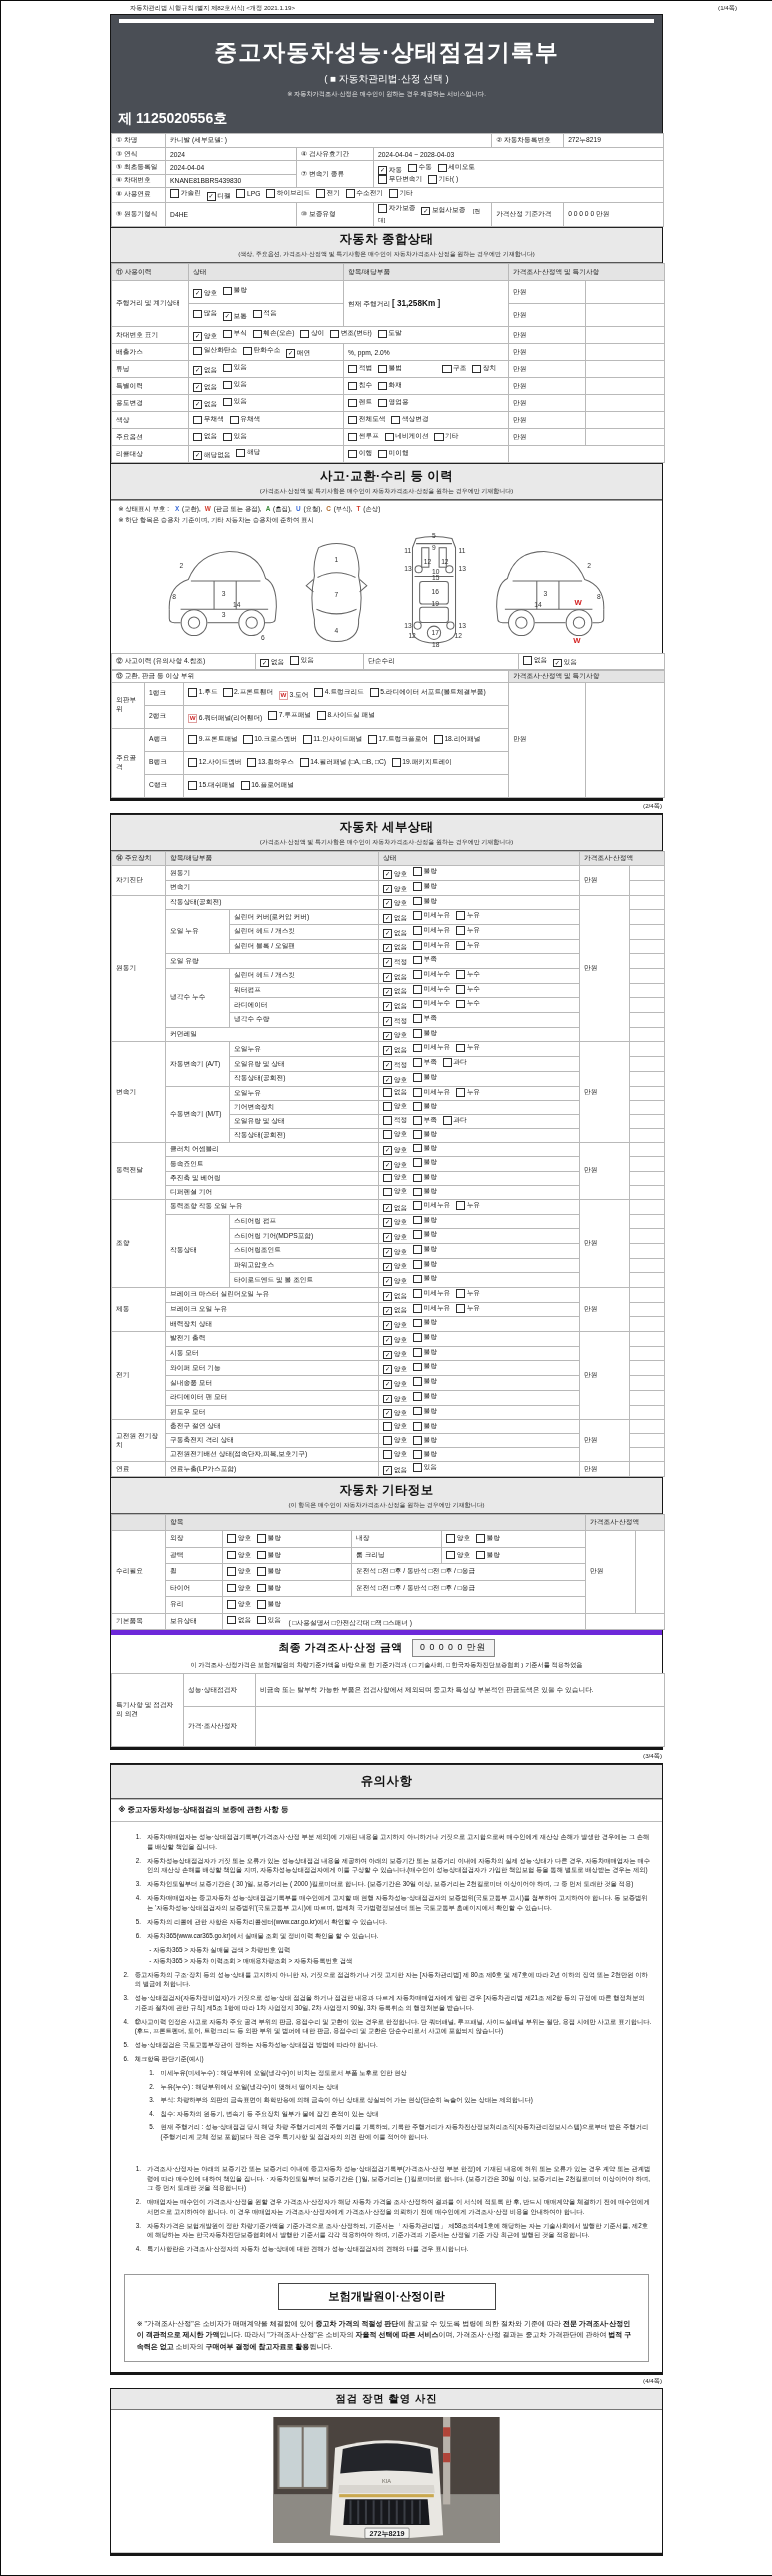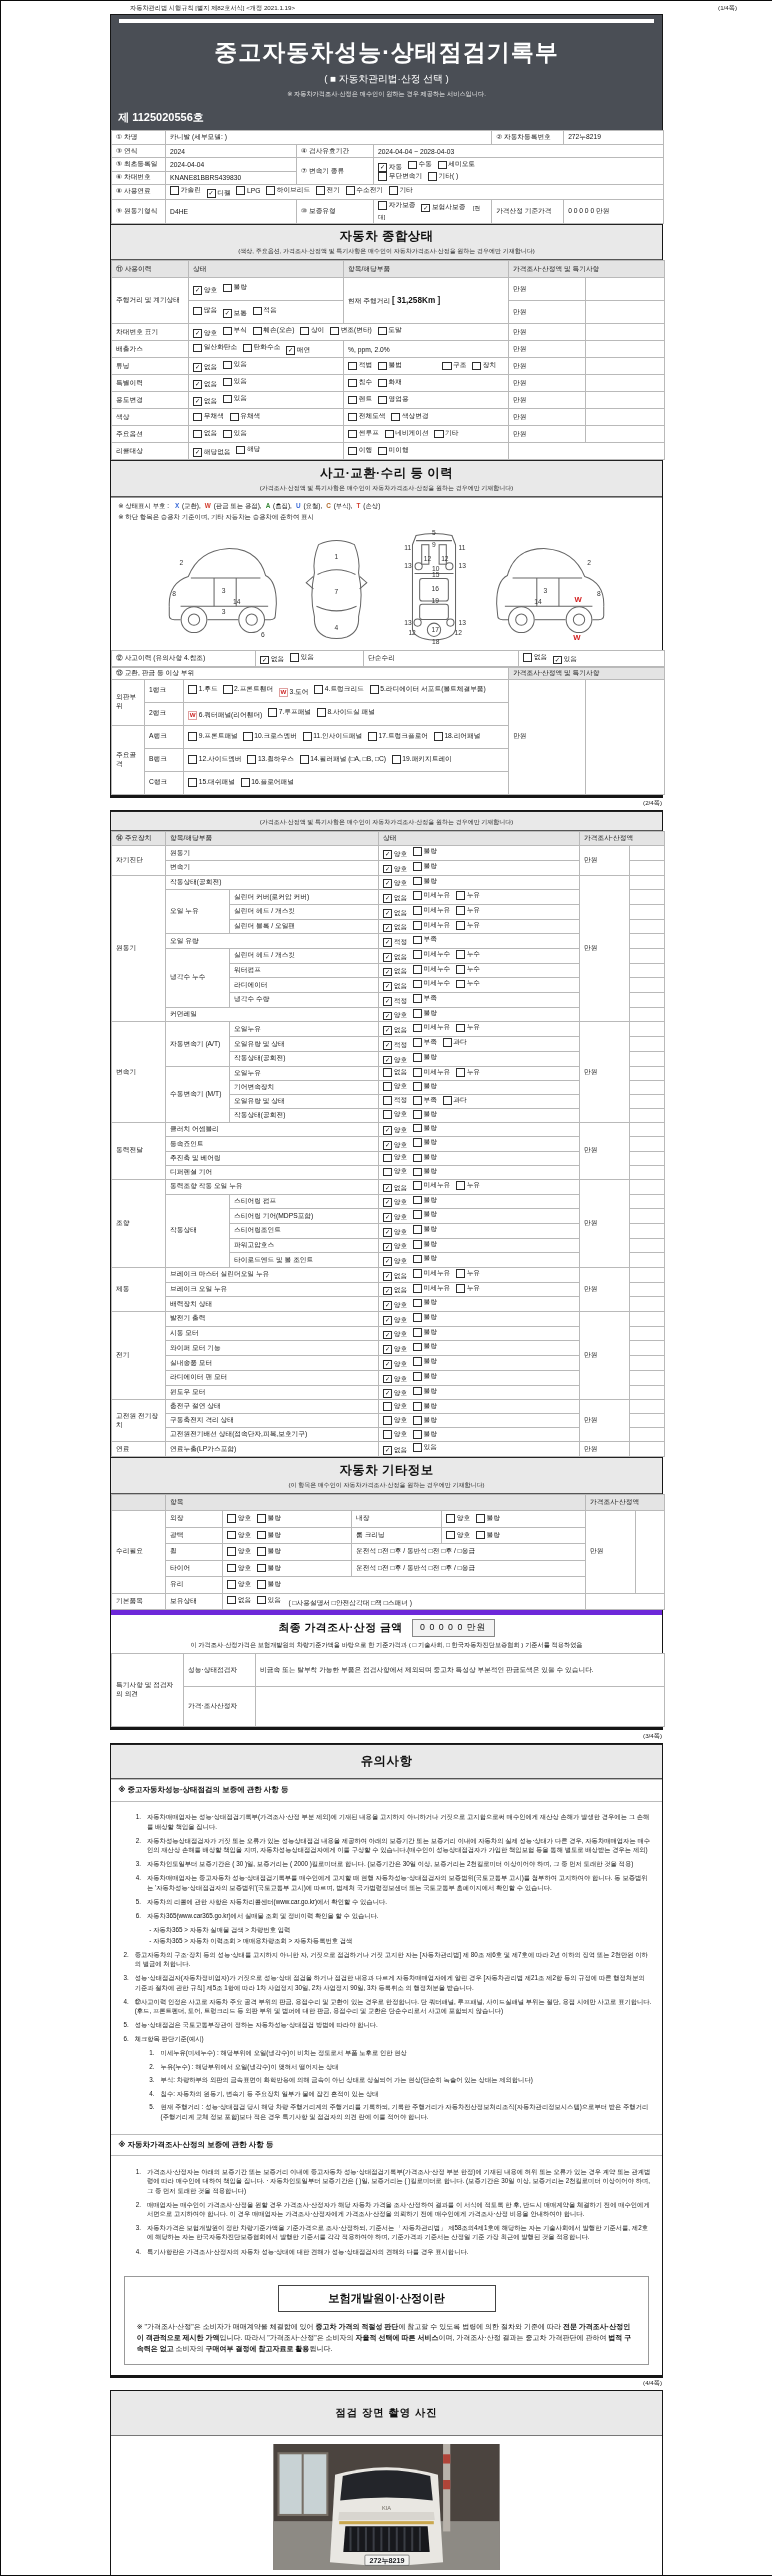--- a/index.html
+++ b/index.html
@@ -10,21 +10,21 @@
   .pagemark{text-align:right;font-size:6.2px;padding:1.5px 1px 2.1px 0;color:#222;}
 
   .page-block{border:1px solid #161616;border-bottom:3.1px solid #161616;background:#fff;}
 
   
   .dark-header{background:#4a4e55;color:#fff;padding:3.1px 7.2px 5.2px 7.2px;}
   .white-strip{height:4.1px;background:#fff;margin:1px 1px 13.4px 1px;}
   .dh-title{text-align:center;font-size:23px;font-weight:bold;letter-spacing:1px;}
   .dh-sub{text-align:center;font-size:9.8px;margin-top:5.2px;}
   .dh-note{text-align:center;font-size:6.2px;margin-top:4.1px;color:#e8e8e8;}
-  .dh-docno{font-size:11px;font-weight:bold;margin-top:11.3px;}
+  .dh-docno{font-size:14px;font-weight:bold;margin-top:11.3px;}
 
   .sec-head{background:#e9e9e9;border-top:1px solid #222;border-bottom:0.5px solid #555;text-align:center;padding:3.6px 0 3.1px 0;}
   .sec-head .sec-title{font-size:12.4px;font-weight:bold;letter-spacing:0.5px;}
   .sec-head .sec-note{font-size:6px;margin-top:2.1px;color:#222;}
 
   table.t{width:100%;border-collapse:collapse;table-layout:fixed;}
   table.t td,table.t th{border:0.5px solid #b9b9b9;font-size:6.7px;padding:1px 4.1px;vertical-align:middle;background:#fff;font-weight:normal;text-align:left;box-sizing:border-box;}
   table.t .lab{background:#fff;color:#111;}
   table.t .hd{background:#e4e4e4;font-size:6.7px;}
   .mu{text-align:right;padding-right:7.2px;}
@@ -81,21 +81,21 @@
   .nitem.lvl0{margin-left:2.1px;}
   .nsub{margin:1.5px 0 1.5px 28px;}
   .nsubitem{margin:4.1px 0 4.1px 28px;display:flex;}
   .nsubitem .nno{min-width:11.3px;}
 
   .defbox-wrap{border:0.5px solid #999;margin:7.2px 13.4px 10.3px 13.4px;padding:8.2px 11.3px 9.3px 11.3px;}
   .defbox-title{border:1px solid #444;width:216px;margin:0 auto;text-align:center;font-size:11.3px;font-weight:bold;padding:5.2px 0;background:#fff;}
   .defbox-text{margin-top:8.2px;font-size:7px;line-height:1.6;}
 
   
-  .photo-head{background:#e9e9e9;border-bottom:0.5px solid #777;text-align:center;padding:15px 0;font-size:10.3px;font-weight:bold;letter-spacing:1px;}
+  .photo-head{background:#e9e9e9;border-bottom:0.5px solid #777;text-align:center;padding:3px 0;font-size:10.3px;font-weight:bold;letter-spacing:1px;}
   .photo-cell{border-bottom:0.5px solid #ccc;text-align:center;padding:7.2px 0;}
 </style>
 </head>
 <body>
 
 <div class="sheet">
   <div class="topnote">
     <span>자동차관리법 시행규칙 [별지 제82호서식] &lt;개정 2021.1.19&gt;</span>
     <span>(1/4쪽)</span>
   </div>
@@ -645,20 +645,21 @@
                   <span class="lb">16.플로어패널</span>
                 </span></td>
         </tr>
       </tbody>
         </table>
     </div>
     <div class="pagemark">(2/4쪽)</div>
 
     <div class="page-block">
       <div class="sec-head">
+        <div class="sec-title">자동차 세부상태</div>
         <div class="sec-note">(가격조사·산정액 및 특기사항은 매수인이 자동차가격조사·산정을 원하는 경우에만 기재합니다)</div>
       </div>
       <table class="t t-detail">
         <colgroup>
             <col style="width:54px">
             <col style="width:64px">
             <col style="width:149px">
             <col style="width:201px">
             <col style="width:50px">
             <col style="width:35px">
@@ -1403,21 +1404,20 @@
           </div>
           <div class="nsubitem">
             <span class="nno">4.</span>
             <span>침수: 자동차의 원동기, 변속기 등 주요장치 일부가 물에 잠긴 흔적이 있는 상태</span>
           </div>
           <div class="nsubitem">
             <span class="nno">5.</span>
             <span>현재 주행거리 : 성능·상태점검 당시 해당 차량 주행거리계의 주행거리를 기록하되, 기록한 주행거리가 자동차전산정보처리조직(자동차관리정보시스템)으로부터 받은 주행거리(주행거리계 교체 정보 포함)보다 적은 경우 특기사항 및 점검자의 의견 란에 이를 적어야 합니다.</span>
           </div>
         </div>
-      <div class="notice-sub">※ 자동차가격조사·산정의 보증에 관한 사항 등</div>
       <div class="notice-body" id="notice-block2">
           <div class="nitem lvl1">
             <span class="nno">1.</span>
             <span class="ntext">가격조사·산정자는 아래의 보증기간 또는 보증거리 이내에 중고자동차 성능·상태점검기록부(가격조사·산정 부분 한정)에 기재된 내용에 허위 또는 오류가 있는 경우 계약 또는 관계법령에 따라 매수인에 대하여 책임을 집니다. · 자동차인도일부터 보증기간은 (      )일, 보증거리는 (      )킬로미터로 합니다. (보증기간은 30일 이상, 보증거리는 2천킬로미터 이상이어야 하며, 그 중 먼저 도래한 것을 적용합니다)</span>
           </div>
           <div class="nitem lvl1">
             <span class="nno">2.</span>
             <span class="ntext">매매업자는 매수인이 가격조사·산정을 원할 경우 가격조사·산정자가 해당 자동차 가격을 조사·산정하여 결과를 이 서식에 적도록 한 후, 반드시 매매계약을 체결하기 전에 매수인에게 서면으로 고지하여야 합니다. 이 경우 매매업자는 가격조사·산정자에게 가격조사·산정을 의뢰하기 전에 매수인에게 가격조사·산정 비용을 안내하여야 합니다.</span>
           </div>
           <div class="nitem lvl1">

